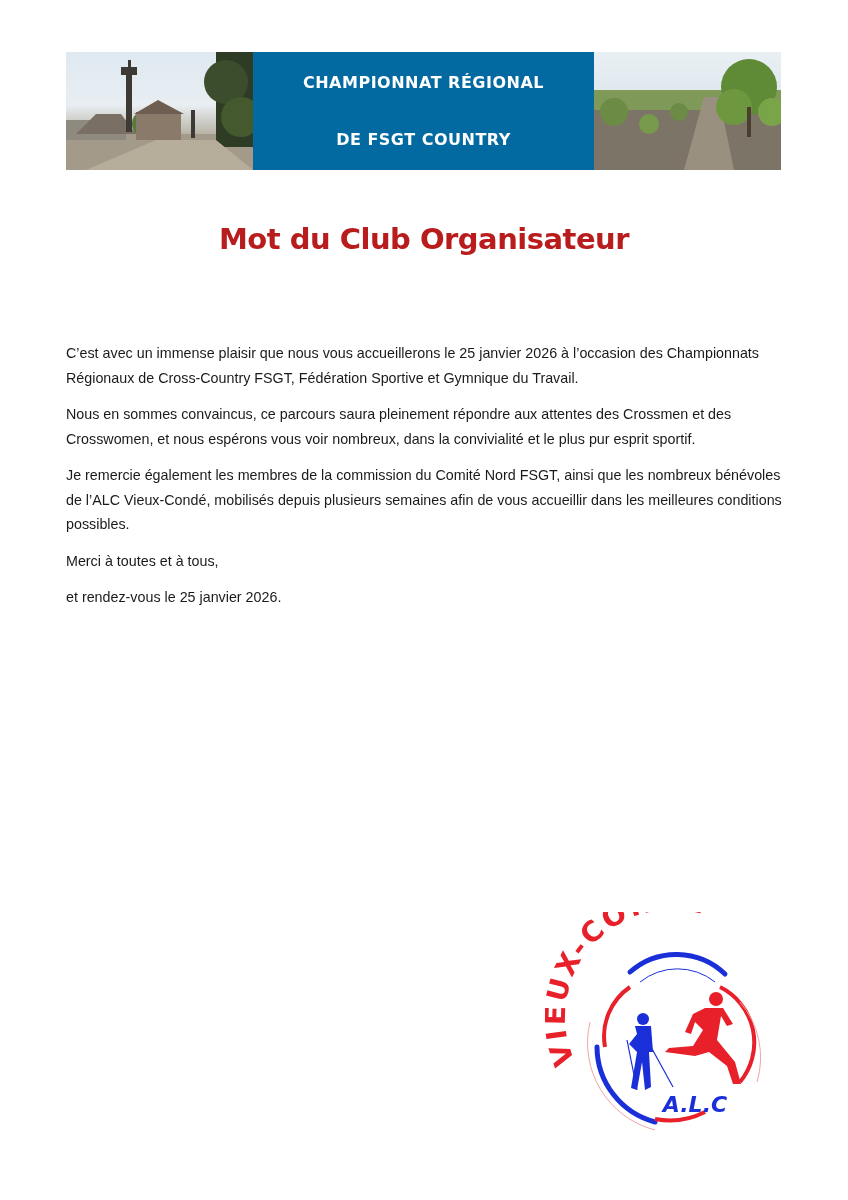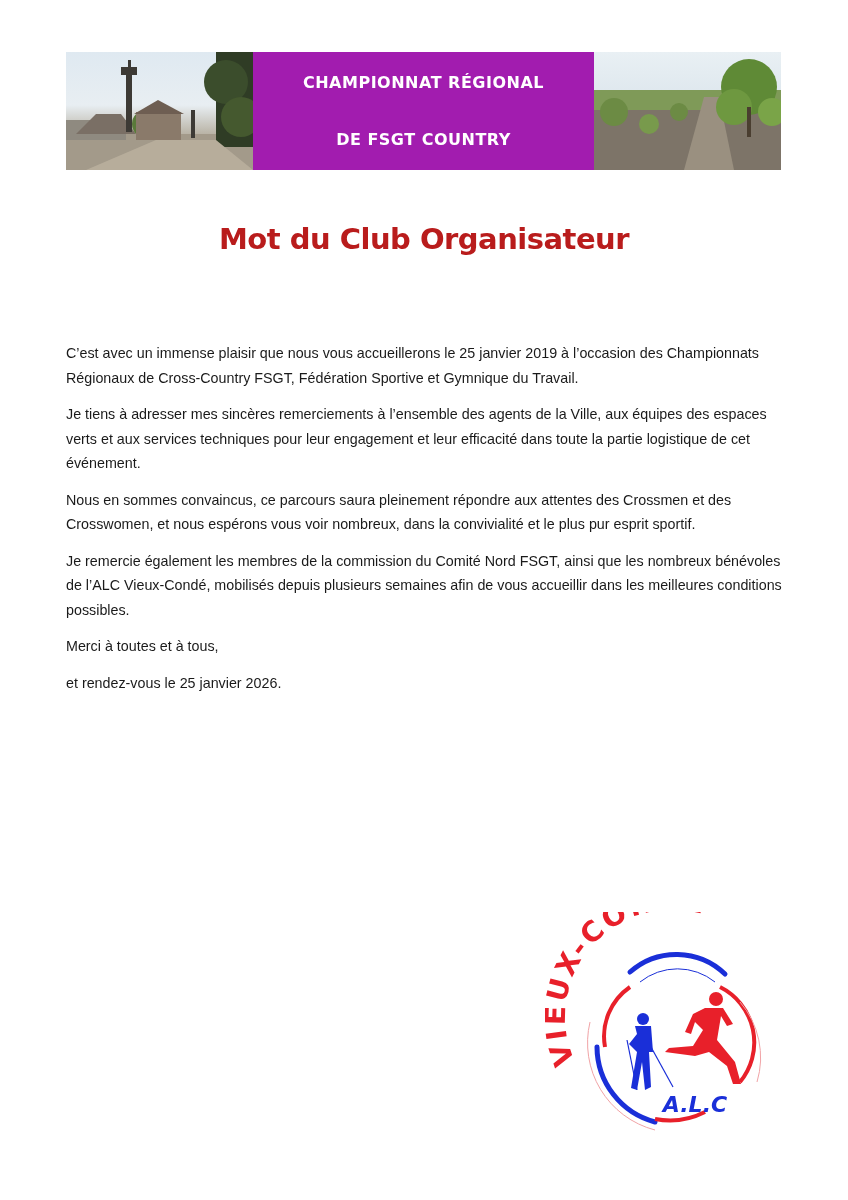--- a/index.html
+++ b/index.html
@@ -2,21 +2,21 @@
 <html><head>
   <meta charset="utf-8">
   <style>
     html, body { margin: 0; padding: 0; background: #ffffff; }
     body { width: 848px; height: 1200px; position: relative; overflow: hidden; font-family: "Liberation Sans", sans-serif; }
     .banner { position: absolute; left: 66px; top: 52px; width: 715px; height: 118px; display: flex; }
     .photo-left { width: 187px; height: 118px; position: relative; overflow: hidden;
       background: linear-gradient(180deg, #dfe9f1 0%, #e8eef2 45%, #b8b2a4 70%, #8d877b 100%); }
     .photo-right { width: 187px; height: 118px; position: relative; overflow: hidden;
       background: linear-gradient(180deg, #e9f0f4 0%, #dfe8ee 35%, #8ea66a 45%, #6f8a4b 60%, #8a8073 75%, #6f685e 100%); }
-    .blue-box { width: 341px; height: 118px; background: #a21caf; display: flex; flex-direction: column; justify-content: space-around; align-items: center; padding: 2px 0; box-sizing: border-box; }
+    .blue-box { width: 341px; height: 118px; background: #0369a1; display: flex; flex-direction: column; justify-content: space-around; align-items: center; padding: 2px 0; box-sizing: border-box; }
     .blue-box span { color: #ffffff; font-family: "DejaVu Sans", sans-serif; font-weight: bold; font-size: 16px; letter-spacing: 0.5px; }
     .title { position: absolute; left: 0; width: 848px; top: 222px; text-align: center; color: #b91c1c; font-family: "DejaVu Sans", sans-serif; font-weight: bold; font-size: 29px; letter-spacing: -0.5px; }
     .body-text { position: absolute; left: 66px; top: 341px; width: 720px; color: #1a1a1a; font-family: "Liberation Sans", sans-serif; font-size: 14.3px; line-height: 24.5px; }
     .body-text p { margin: 0 0 12px 0; }
     .logo { position: absolute; left: 545px; top: 912px; width: 240px; height: 220px; }
   </style>
 </head>
 <body>
 
 <div class="banner">
@@ -54,22 +54,21 @@
       <circle cx="140" cy="55" r="18" fill="#6e9840"></circle>
       <circle cx="178" cy="60" r="14" fill="#7aa448"></circle>
       <rect x="153" y="55" width="4" height="30" fill="#4a3e30"></rect>
     </svg>
   </div>
 </div>
 
 <div class="title">Mot du Club Organisateur</div>
 
 <div class="body-text">
-  <p>C’est avec un immense plaisir que nous vous accueillerons le 25 janvier 2019 à l’occasion des Championnats Régionaux de Cross-Country FSGT, Fédération Sportive et Gymnique du Travail.</p>
-  <p>Je tiens à adresser mes sincères remerciements à l’ensemble des agents de la Ville, aux équipes des espaces verts et aux services techniques pour leur engagement et leur efficacité dans toute la partie logistique de cet événement.</p>
+  <p>C’est avec un immense plaisir que nous vous accueillerons le 25 janvier 2026 à l’occasion des Championnats Régionaux de Cross-Country FSGT, Fédération Sportive et Gymnique du Travail.</p>
   <p>Nous en sommes convaincus, ce parcours saura pleinement répondre aux attentes des Crossmen et des Crosswomen, et nous espérons vous voir nombreux, dans la convivialité et le plus pur esprit sportif.</p>
   <p>Je remercie également les membres de la commission du Comité Nord FSGT, ainsi que les nombreux bénévoles de l’ALC Vieux-Condé, mobilisés depuis plusieurs semaines afin de vous accueillir dans les meilleures conditions possibles.</p>
   <p style="">Merci à toutes et à tous,</p>
   <p>et rendez-vous le 25 janvier 2026.</p>
 </div>
 
 <div class="logo">
   <svg width="240" height="220" viewBox="0 0 240 220">
     <defs>
       <path id="arcPath" d="M 30 150 A 95 95 0 0 1 225 60"></path>

